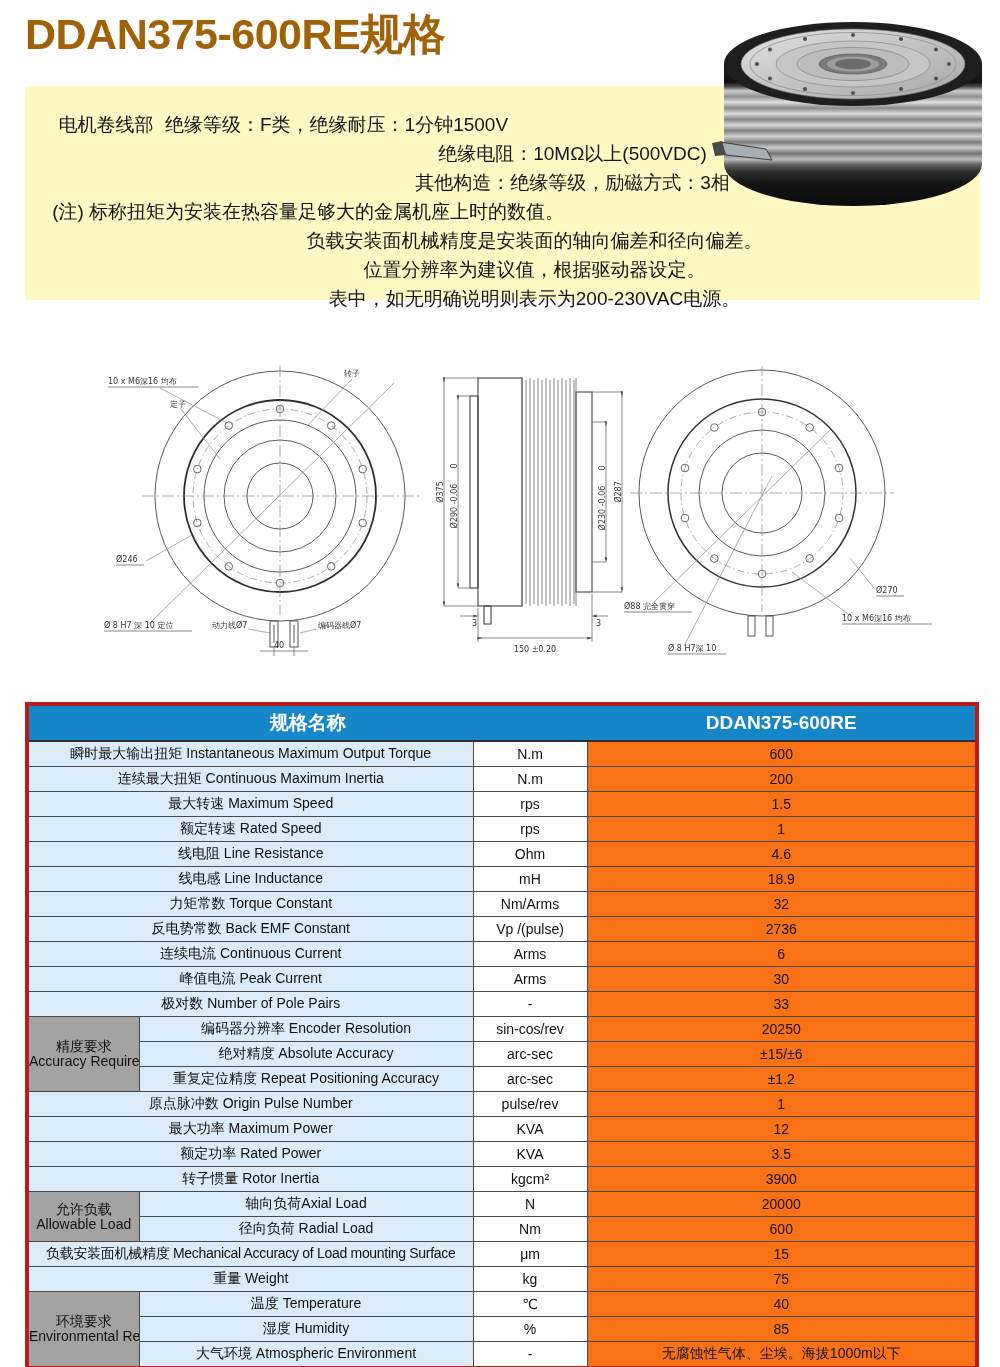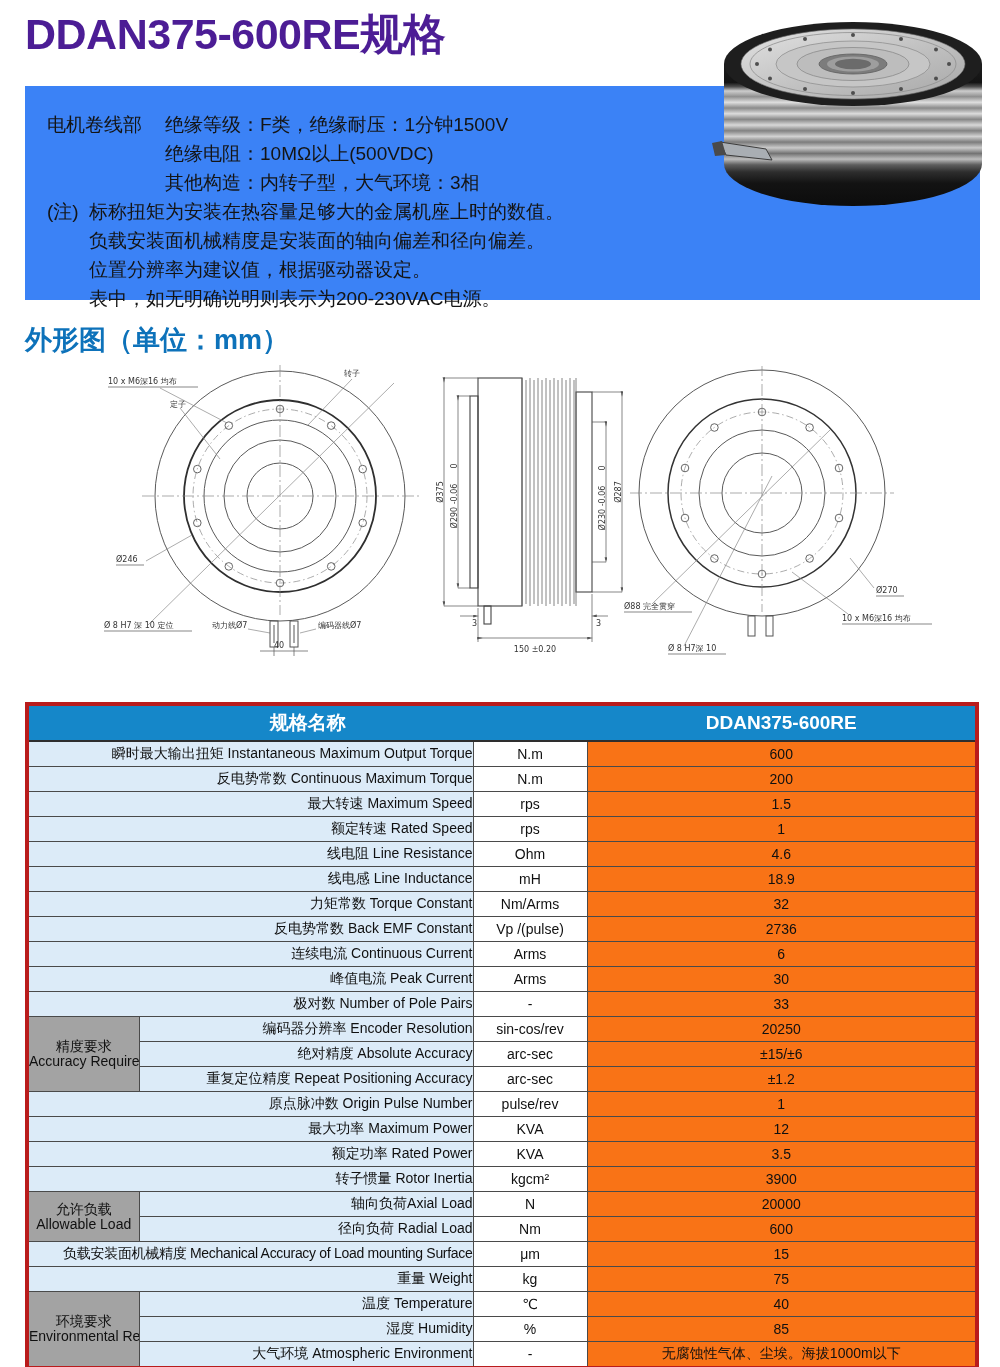--- a/index.html
+++ b/index.html
@@ -1,22 +1,22 @@
 <!DOCTYPE html>
 <html><head>
 <meta charset="utf-8">
 <style>
   html,body{margin:0;padding:0;background:#fff;}
   .page{position:relative;width:1000px;height:1367px;background:#fff;overflow:hidden;
         font-family:"Liberation Sans","DejaVu Sans",sans-serif;color:#151515;}
 
   .title{position:absolute;left:25px;top:6px;font-size:43px;font-weight:800;
-         color:#4c1d95;letter-spacing:-0.5px;}
-
-  .infobox{position:absolute;left:25px;top:86px;width:955px;height:214px;background:#3b82f6;}
+         color:#a16207;letter-spacing:-0.5px;}
+
+  .infobox{position:absolute;left:25px;top:86px;width:955px;height:214px;background:#fef9c3;text-align:center;}
   .infobox .inner{padding:24px 0 0 22px;font-size:19px;line-height:29px;color:#141414;}
   .iline{display:flex;}
   .ilabel{flex:0 0 118px;}
   .inlabel{flex:0 0 42px;}
   .ind1{padding-left:118px;}
   .ind2{padding-left:42px;}
 
   .photo{position:absolute;left:712px;top:2px;z-index:3;}
 
   .h2{position:absolute;left:25px;top:322px;font-size:27px;font-weight:800;color:#0d72ba;}
@@ -27,42 +27,42 @@
   .h3{position:absolute;left:25px;top:658px;font-size:23px;}
   .h3 .zh{font-weight:800;color:#0c6fb6;}
   .h3 .en{font-weight:500;color:#1e8ccd;}
 
   table.spec{position:absolute;left:25px;top:702px;width:950px;border-collapse:collapse;
              table-layout:fixed;border:4px solid #b91c1c;}
   table.spec th{background:#1587c9;color:#fff;font-size:19px;font-weight:700;
                 height:32px;border:1px solid #1587c9;border-bottom:2px solid #2e2e2e;}
   table.spec td{border:1px solid #4a4a4a;height:24px;font-size:14px;color:#101010;
                 padding:0;vertical-align:middle;overflow:hidden;white-space:nowrap;}
-  td.name{background:#dcebf8;text-align:right;padding-left:9px;}
+  td.name{background:#dcebf8;text-align:center;padding-left:9px;}
   td.unit{background:#fff;text-align:center;}
   td.val{background:#f97316;text-align:center;}
   td.group{background:#a3a3a3;text-align:center;font-size:13px;line-height:15px;
            white-space:normal;padding:0 2px;}
   td.tight{font-size:12.5px;letter-spacing:-0.3px;}
 </style>
 </head>
 <body>
 
 <div class="page">
 
   <div class="title">DDAN375-600RE规格</div>
 
   <div class="infobox">
     <div class="inner">
       <div class="iline">
         <span class="ilabel">电机卷线部</span>
         <span>绝缘等级：F类，绝缘耐压：1分钟1500V</span>
       </div>
       <div class="ind1">绝缘电阻：10MΩ以上(500VDC)</div>
-      <div class="ind1">其他构造：内转子型，大气环境：3相</div>
+      <div class="ind1">其他构造：绝缘等级，励磁方式：3相</div>
       <div class="iline">
         <span class="inlabel">(注)</span>
         <span>标称扭矩为安装在热容量足够大的金属机座上时的数值。</span>
       </div>
       <div class="ind2">负载安装面机械精度是安装面的轴向偏差和径向偏差。</div>
       <div class="ind2">位置分辨率为建议值，根据驱动器设定。</div>
       <div class="ind2">表中，如无明确说明则表示为200-230VAC电源。</div>
     </div>
   </div>
 
@@ -116,21 +116,20 @@
         <circle cx="189" cy="87.1" r="2"></circle>
         <circle cx="224" cy="76.5" r="2"></circle>
     </g>
     <ellipse cx="141" cy="62" rx="77" ry="23" fill="#c6c6c6" stroke="#909090" stroke-width="0.8"></ellipse>
     <ellipse cx="141" cy="62" rx="56" ry="16.5" fill="#bdbdbd" stroke="#8a8a8a" stroke-width="0.8"></ellipse>
     <ellipse cx="141" cy="62" rx="34" ry="10" fill="#7c7c7c" stroke="#5e5e5e" stroke-width="0.8"></ellipse>
     <ellipse cx="141" cy="62" rx="26" ry="7.6" fill="#9e9e9e"></ellipse>
     <ellipse cx="141" cy="62" rx="18" ry="5.2" fill="#6b6b6b"></ellipse>
   </svg>
 
-  <div class="h2">外形图（单位：mm）</div>
 
   <svg class="dwg" style="left:100px;top:363px" width="325" height="298" viewBox="0 0 325 298">
     <g stroke="#5a5a5a" fill="none" stroke-width="1">
       <circle cx="180" cy="133" r="125"></circle>
       <circle cx="180" cy="133" r="96" stroke="#2f2f2f" stroke-width="1.8"></circle>
       <circle cx="180" cy="133" r="87" stroke="#888" stroke-width="0.7" stroke-dasharray="7 3 1.5 3"></circle>
       <circle cx="180" cy="133" r="76"></circle>
       <circle cx="180" cy="133" r="56"></circle>
       <circle cx="180" cy="133" r="33"></circle>
     </g>
@@ -296,21 +295,21 @@
         <tr>
       <th colspan="3">规格名称</th>
       <th>DDAN375-600RE</th>
     </tr>
     <tr>
           <td class="name" colspan="2">瞬时最大输出扭矩  Instantaneous Maximum Output Torque</td>
           <td class="unit">N.m</td>
           <td class="val">600</td>
         </tr>
     <tr>
-          <td class="name" colspan="2">反电势常数 Continuous Maximum Torque</td>
+          <td class="name" colspan="2">连续最大扭矩 Continuous Maximum Inertia</td>
           <td class="unit">N.m</td>
           <td class="val">200</td>
         </tr>
     <tr>
           <td class="name" colspan="2">最大转速 Maximum Speed</td>
           <td class="unit">rps</td>
           <td class="val">1.5</td>
         </tr>
     <tr>
           <td class="name" colspan="2">额定转速 Rated Speed</td>

